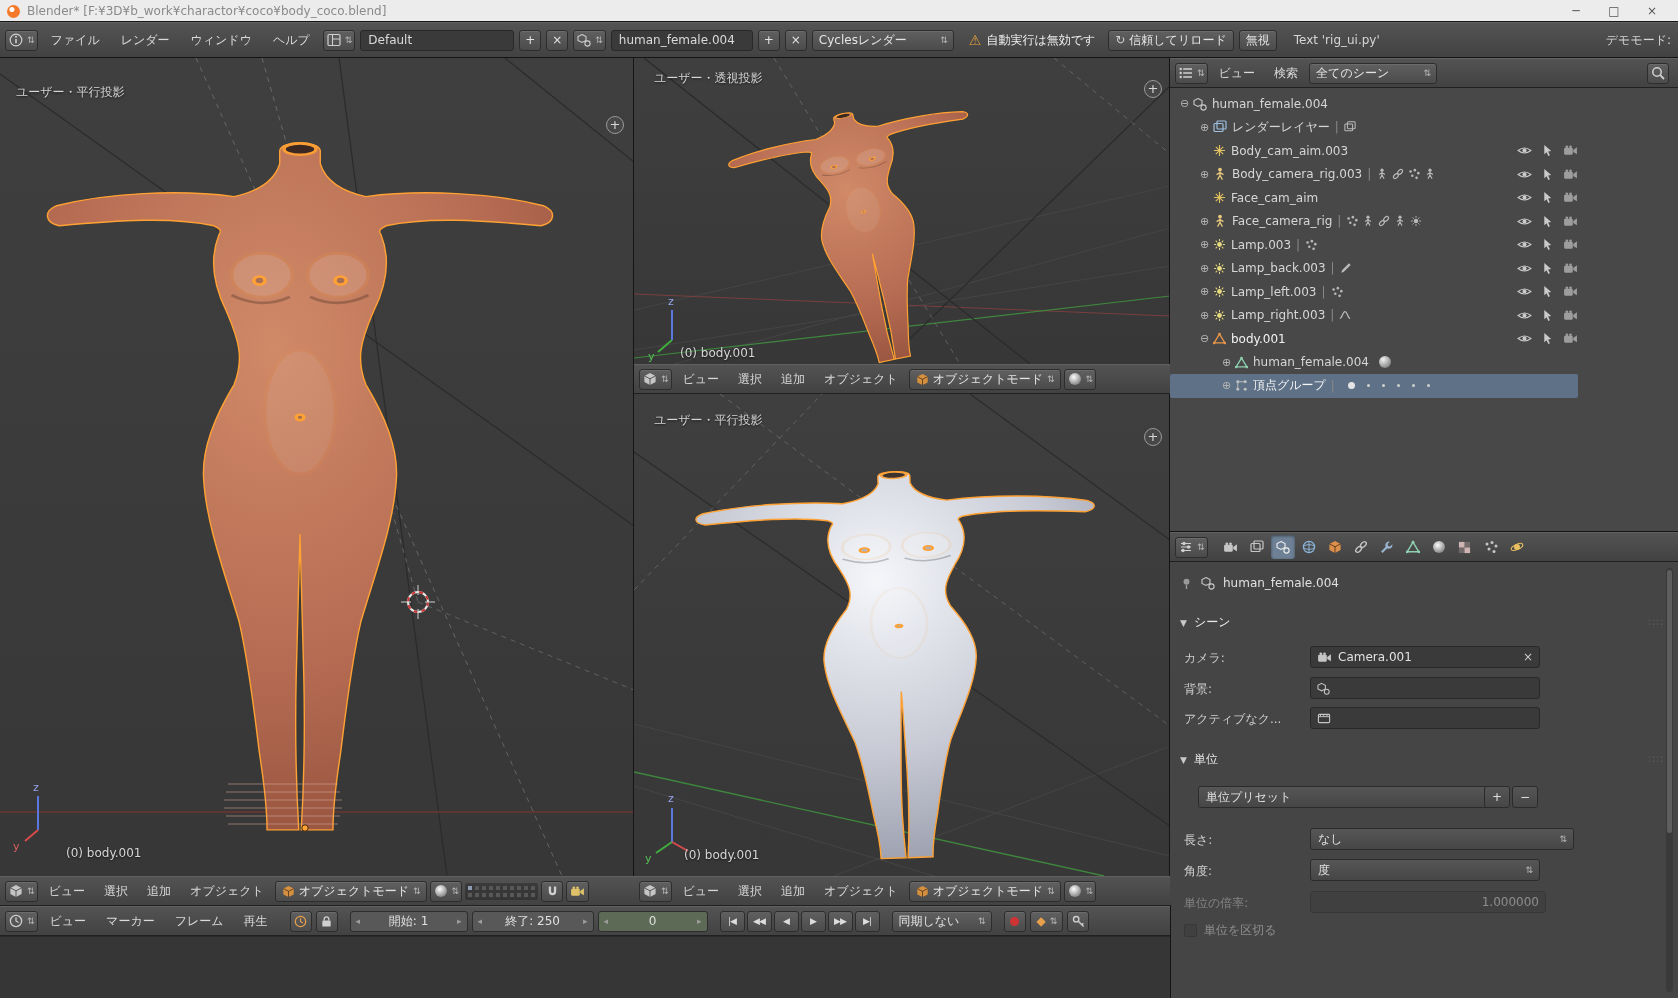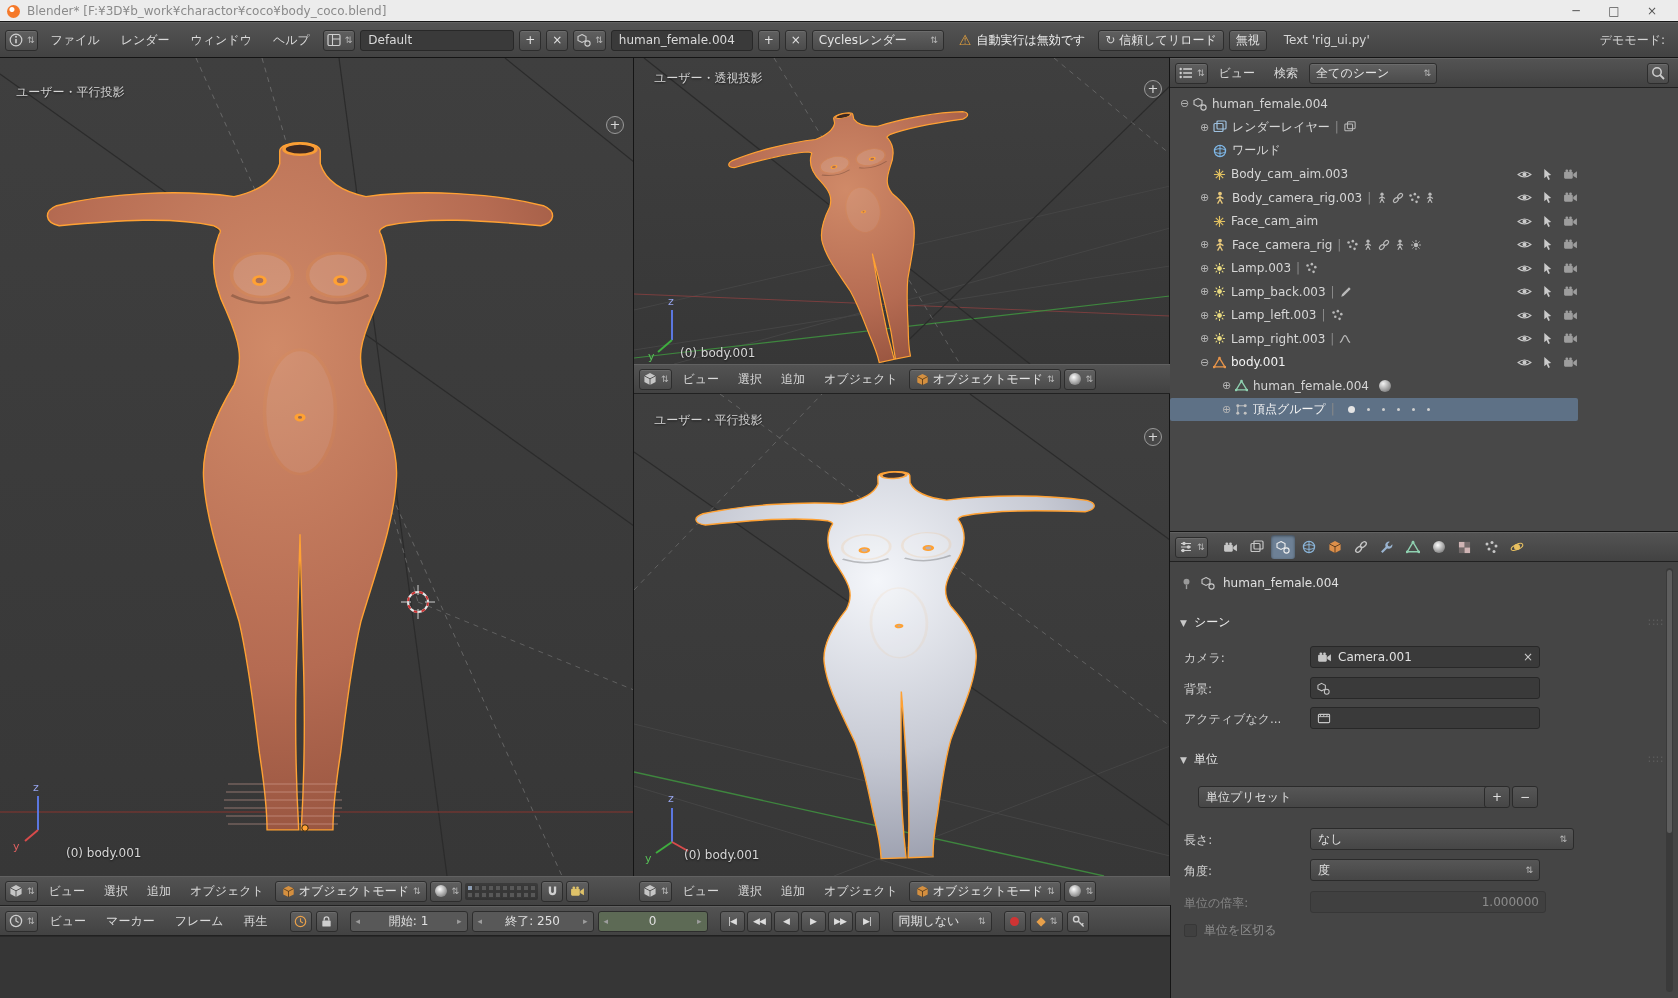--- a/index.html
+++ b/index.html
@@ -290,35 +290,35 @@
       <svg class="ic" width="14" height="14" style="color:#cfcfcf">
         <use href="#ic-scene"></use>
       </svg>
       <span class="arr">⇅</span>
     </span>
   <span class="fld" style="width:142px">
       <span>human_female.004</span>
     </span>
   <span class="btn sm">+</span>
   <span class="btn sm">×</span>
-  <span class="btn" style="width:132px;justify-content:space-between">
+  <span class="btn" style="width:142px;justify-content:space-between">
       <span>Cyclesレンダー</span>
       <span class="arr">⇅</span>
     </span>
   <span class="wtri" style="margin-left:10px">⚠</span>
   <span class="warntxt">自動実行は無効です</span>
   <span class="btn" style="margin-left:8px">
       <span style="color:#cfcfcf">↻</span>
       <span>信頼してリロード</span>
     </span>
   <span class="btn">
       <span>無視</span>
     </span>
   <span style="margin-left:12px;color:#d5d5d5">Text 'rig_ui.py'</span>
-  <span style="margin-left:auto;margin-right:8px;color:#d5d5d5">デモモード:</span>
+  <span style="margin-left:auto;margin-right:2px;color:#d5d5d5">デモモード:</span>
 </div>
 
 <div class="region" id="vp-main" style="left:0;top:58px;width:634px;height:848px;background:#3a3a3a">
   <svg width="634" height="818" viewBox="0 0 634 818" style="position:absolute;left:0;top:0">
     <rect x="0" y="0" width="634" height="818" fill="url(#gVp)"></rect>
     <line x1="0" y1="16" x2="634" y2="468" stroke="#2b2b2b" stroke-width="1.2"></line>
     <line x1="339" y1="0" x2="447" y2="818" stroke="#2b2b2b" stroke-width="1.2"></line>
     <line x1="505" y1="0" x2="634" y2="104" stroke="#2b2b2b" stroke-width="1.2"></line>
     <line x1="196" y1="0" x2="562" y2="818" stroke="#9a9a9a" stroke-width="1" stroke-dasharray="5 5" opacity=".45"></line>
     <line x1="262" y1="0" x2="418" y2="544" stroke="#9a9a9a" stroke-width="1" stroke-dasharray="5 5" opacity=".45"></line>
@@ -549,27 +549,20 @@
       <span class="lbl">レンダーレイヤー</span>
       <span class="sep">|</span>
       <span class="badges">
           <svg class="ic" width="12" height="12">
             <use href="#ic-layers"></use>
           </svg>
         </span>
     </div>
     <div class="row" style="padding-left:26px">
       <span class="exp"></span>
-      <svg class="ic" width="14" height="14" style="color:#7fb8e8">
-          <use href="#ic-world"></use>
-        </svg>
-      <span class="lbl">ワールド</span>
-    </div>
-    <div class="row" style="padding-left:26px">
-      <span class="exp"></span>
       <svg class="ic" width="13" height="13" style="color:#e0c060">
           <use href="#ic-empty"></use>
         </svg>
       <span class="lbl">Body_cam_aim.003</span>
       <span class="flex"></span>
       <svg class="ic tg" width="15" height="11">
           <use href="#ic-eye"></use>
         </svg>
       <svg class="ic tg" width="11" height="13">
           <use href="#ic-cursor"></use>

